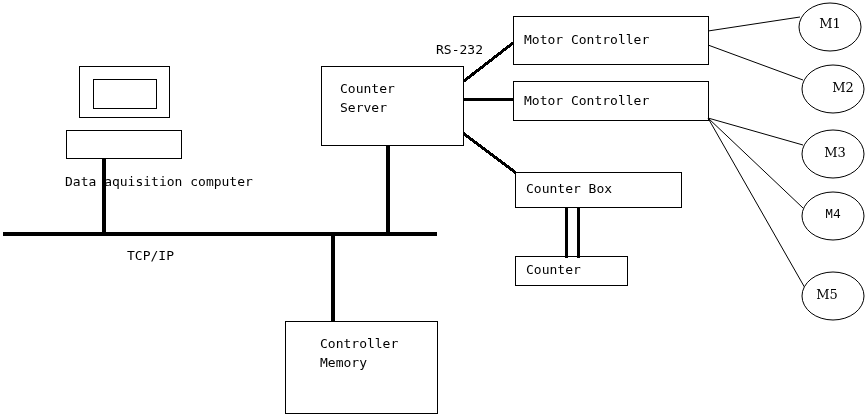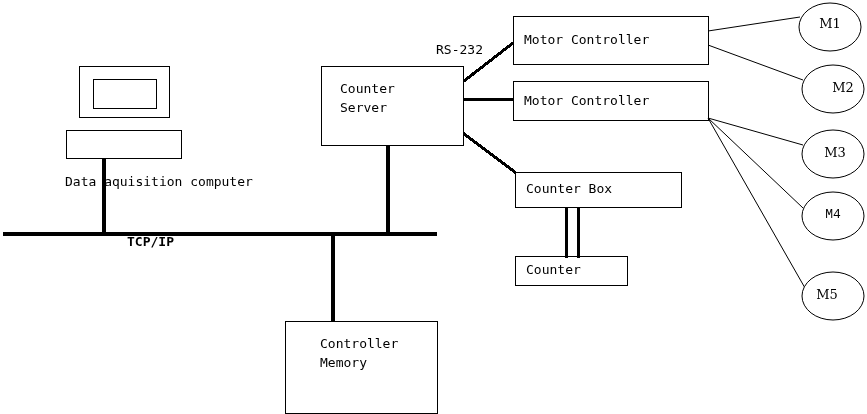--- a/index.html
+++ b/index.html
@@ -102,21 +102,21 @@
   <div class="node-label" id="motor-controller-1-text" style="left: 524px; top: 30px;">Motor Controller</div>
 
   <div class="node-label" id="motor-controller-2-text" style="left: 524px; top: 91px;">Motor Controller</div>
 
   <div class="node-label" id="counter-box-text" style="left: 526px; top: 179px;">Counter Box</div>
 
   <div class="node-label" id="counter-text" style="left: 526px; top: 260px;">Counter</div>
 
   <div class="node-label" id="histogram-memory-text" style="left: 320px; top: 334px;"><span>Controller</span><br><span>Memory</span></div>
 
-  <div class="free-label" id="tcpip-label" style="left: 127px; top: 232px; font-weight: bold;">TCP/IP</div>
+  <div class="free-label" id="tcpip-label" style="left: 127px; top: 246px;">TCP/IP</div>
 
   <div class="free-label" id="rs232-label" style="left: 436px; top: 40px; text-align: right;">RS-232</div>
 
   <div id="motor-label-host">
       <div class="motor-label" style="left: 800px; top: 16px; width: 60px;">M1</div>
       <div class="motor-label" style="left: 803px; top: 80px; width: 80px;">M2</div>
       <div class="motor-label" style="left: 803px; top: 145px; width: 64px;">M3</div>
       <div class="motor-label" style="left: 803px; top: 207px; width: 60px; font-family: Liberation Mono, monospace;">M4</div>
       <div class="motor-label" style="left: 803px; top: 287px; width: 48px;">M5</div>
     </div>

